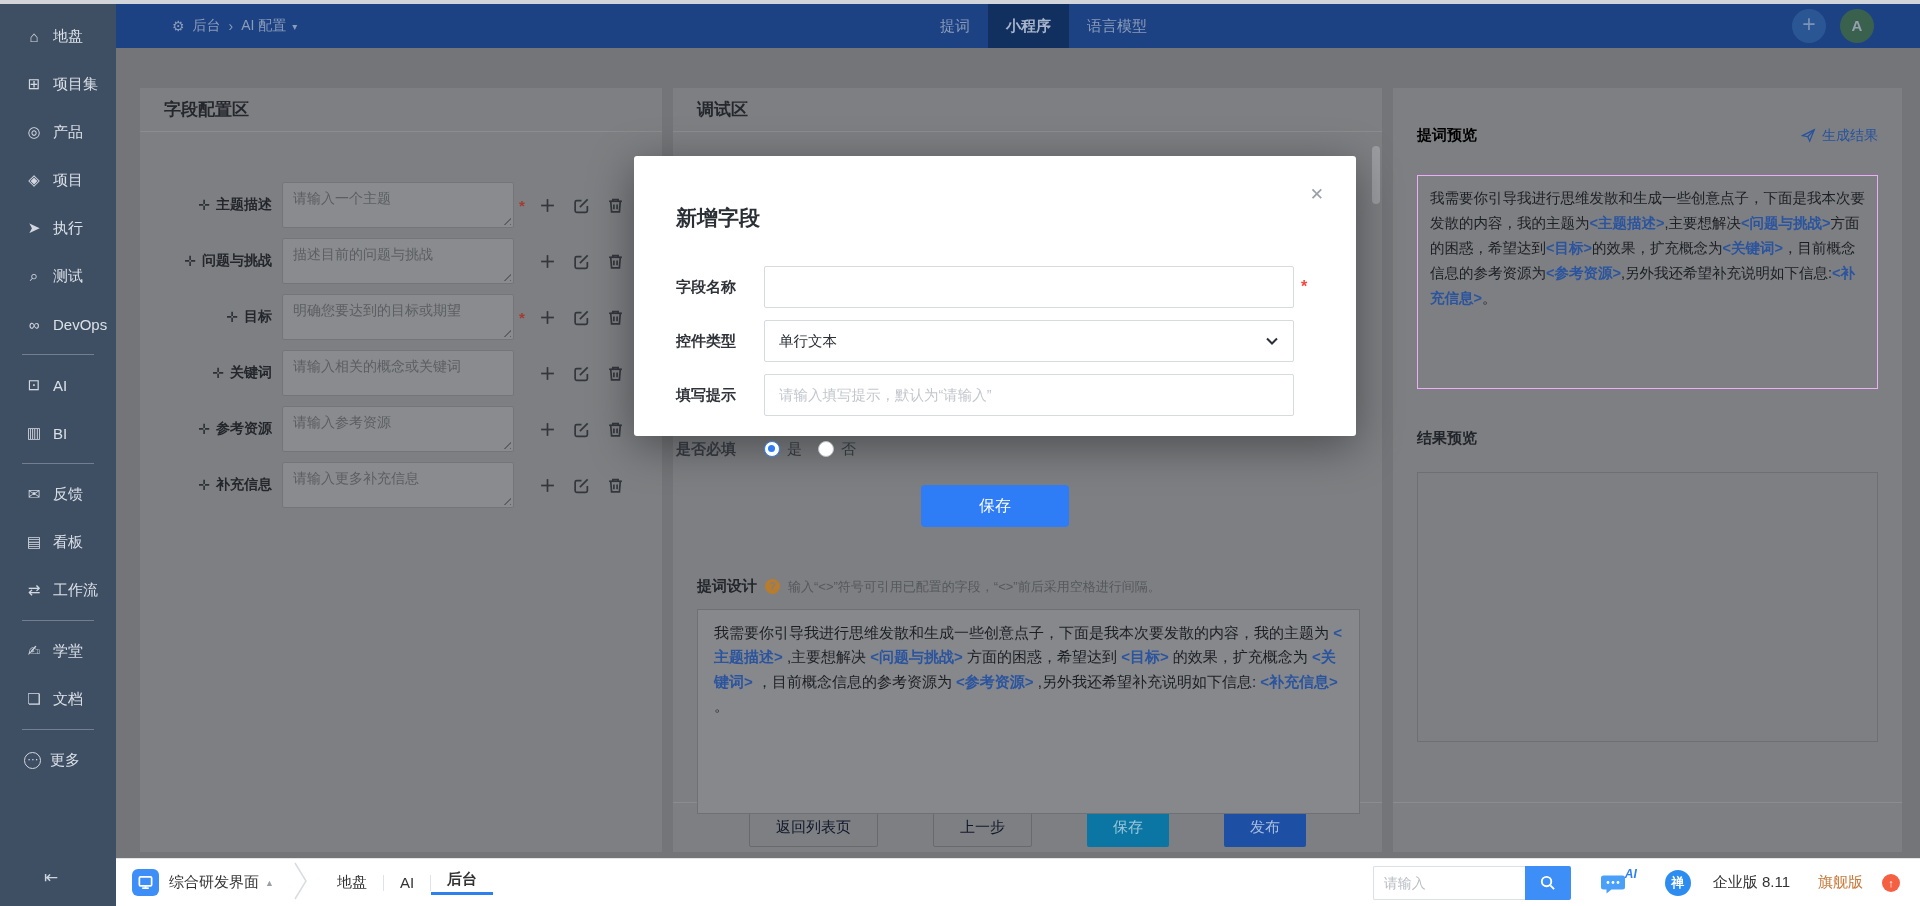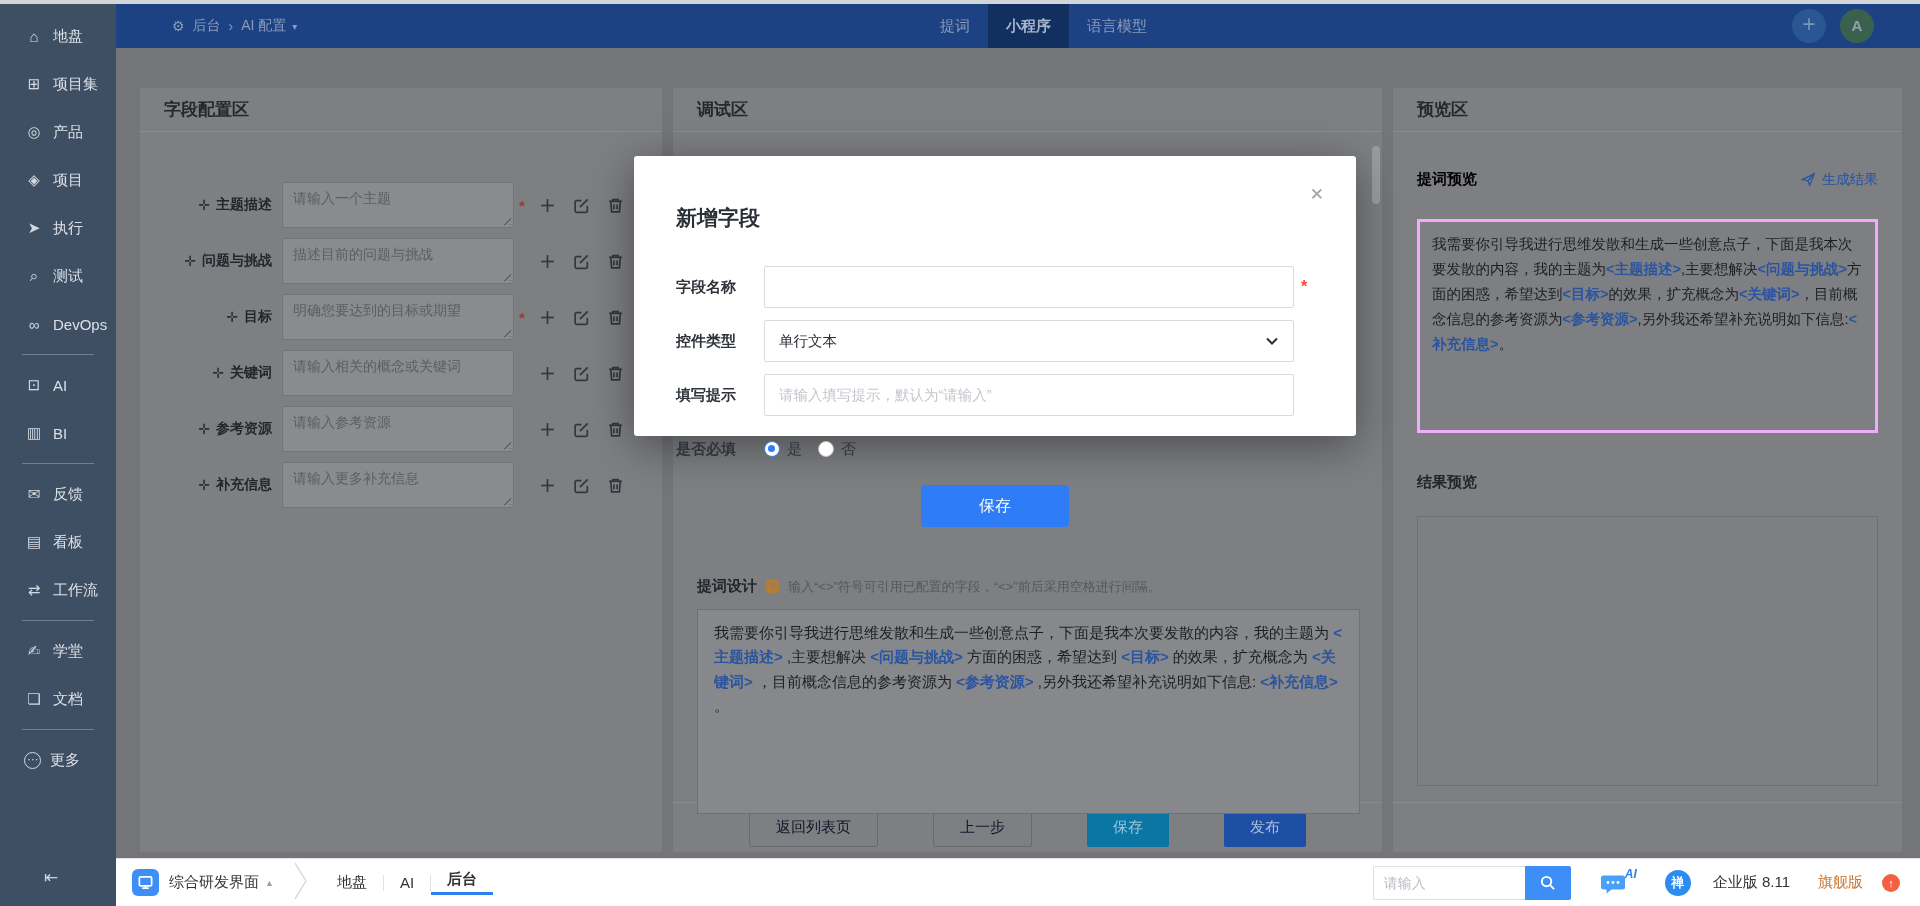--- a/index.html
+++ b/index.html
@@ -81,21 +81,21 @@
   .btn.save{ background:#0b76a3; border:none; color:#9dc6da; }
   .btn.publish{ background:#1d4fa4; border:none; color:#a9bedf; }
 
   
   .pv-body{ padding:0 24px; }
   .pv-head{ display:flex; align-items:center; margin-top:38px; }
   .pv-title{ font-size:15px; font-weight:bold; color:#000000; }
   .pv-link{ margin-left:auto; display:flex; align-items:center; gap:6px; color:#27539e;
             font-size:14px; cursor:pointer; }
   .pv-link svg{ width:15px; height:15px; stroke:#27539e; fill:none; stroke-width:1.4; }
-  .pv-box{ margin-top:30px; height:214px; border:3px solid #f0abfc; padding:10px 12px;
+  .pv-box{ margin-top:30px; height:214px; border:1px solid #f0abfc; padding:10px 12px;
            font-size:14.5px; line-height:1.72; color:#1b1e23; }
   .pv-sub{ font-size:15px; font-weight:bold; color:#22262b; margin-top:40px; }
   .pv-box2{ margin-top:24px; height:270px; border:1px solid #6e6f72; }
 
   
   .modal{ position:absolute; left:634px; top:156px; width:722px; height:280px; background:#fff;
           border-radius:3px; box-shadow:0 10px 45px rgba(0,0,0,.4); z-index:50; padding:16px 42px; }
   .m-title{ font-size:21px; font-weight:bold; color:#2b2f36; padding-top:32px; }
   .m-close{ position:absolute; top:28px; right:32px; color:#9aa1a8; font-size:17px; font-weight:bold; cursor:pointer; }
   .m-row{ display:flex; align-items:center; margin-top:12px; }
@@ -454,21 +454,20 @@
   </div>
   <div class="panel-f" id="debug-actions">
       <button class="btn ghost">返回列表页</button>
       <button class="btn ghost">上一步</button>
       <button class="btn save">保存</button>
       <button class="btn publish">发布</button>
     </div>
 </section>
 
 <section class="panel" id="panel-preview">
-  <div class="panel-h">预览区</div>
   <div class="panel-body pv-body">
     <div class="pv-head">
       <span class="pv-title">提词预览</span>
       <span class="pv-link">
         <svg viewBox="0 0 16 16">
           <path d="M1.5 8.2 L14 2 L9.3 14 L7.2 9.3 Z"></path>
             <path d="M7.2 9.3 L14 2"></path>
         </svg>
         <span>生成结果</span>
       </span>

